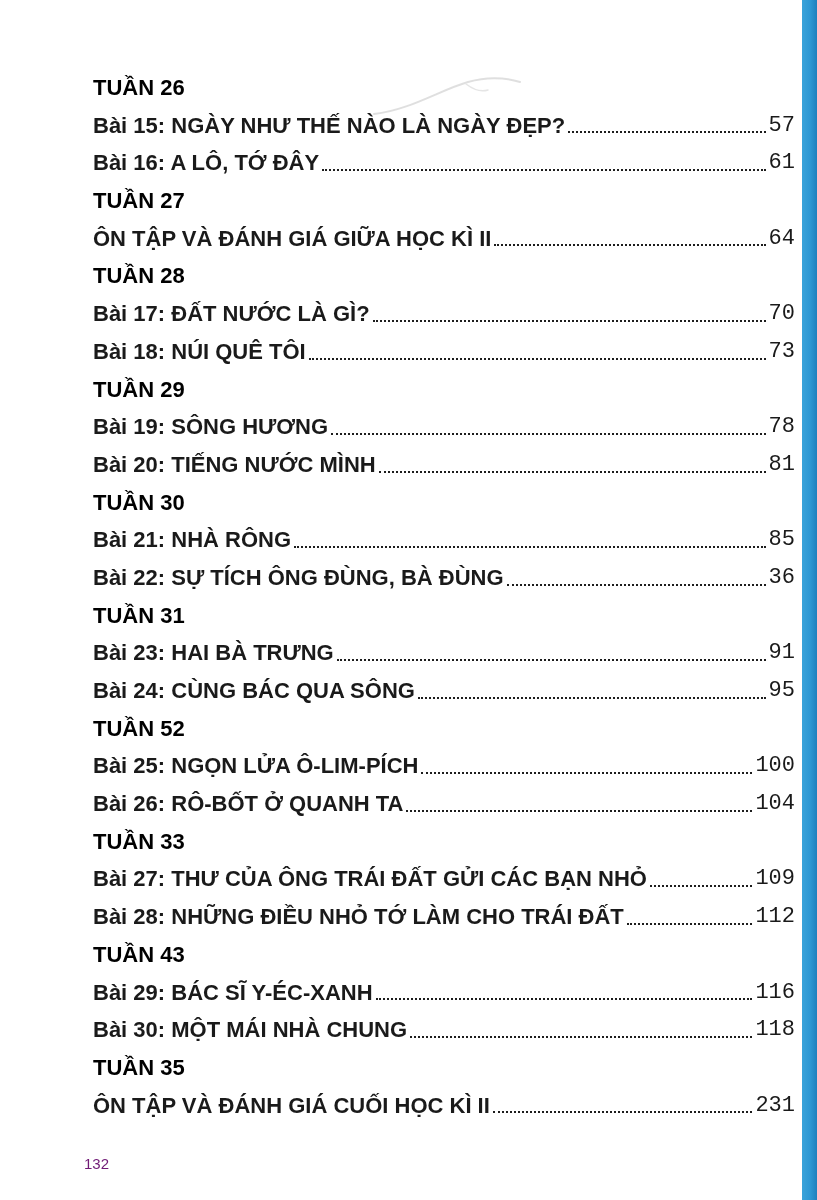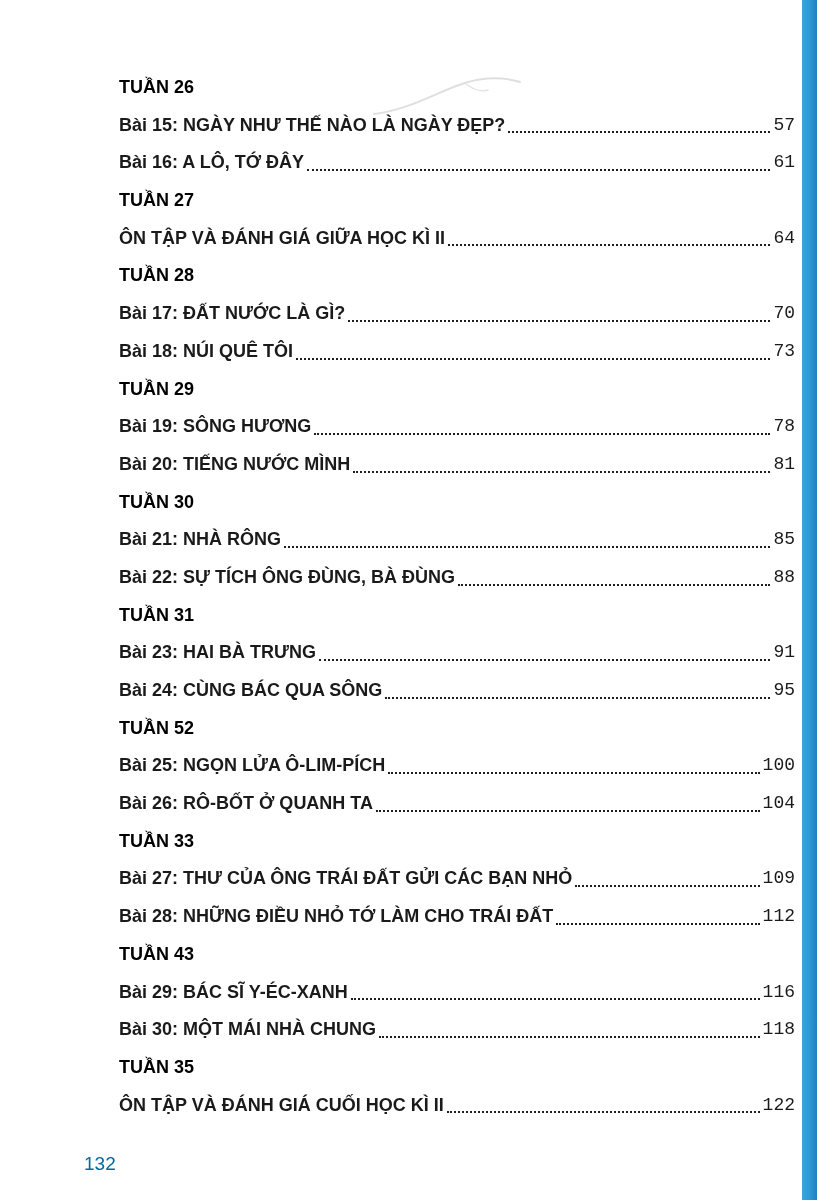--- a/index.html
+++ b/index.html
@@ -33,22 +33,21 @@
   .toc {
     position: absolute;
     left: 93px;
     top: 69px;
     right: 22px;
   }
   .row {
     display: flex;
     height: 37.7px;
     line-height: 37.7px;
-    font-size: 18px;
-    margin-left: 26px;
+    font-size: 22px;
   }
   .row.week .title {
     font-weight: bold;
     color: #000;
   }
   .title {
     white-space: nowrap;
     flex: 0 0 auto;
     font-weight: bold;
   }
@@ -68,23 +67,23 @@
   }
   .pageno {
     flex: 0 0 auto;
     white-space: nowrap;
     font-family: Liberation Mono, monospace;
   }
   .page-number {
     position: absolute;
     left: 84px;
     top: 1152px;
-    font-size: 19px;
+    font-size: 15px;
     line-height: 24px;
-    color: #0369a1;
+    color: #701a75;
   }
 </style>
 </head>
 <body>
 
 <svg class="scribble" width="160" height="60" viewBox="0 0 160 60">
   <path d="M4,44 C 40,40 70,20 98,12 C 112,8 130,6 150,12" fill="none" stroke="#b9b9b9" stroke-width="2" stroke-linecap="round"></path>
   <path d="M96,14 C 104,20 112,22 118,20" fill="none" stroke="#c6c6c6" stroke-width="1.5" stroke-linecap="round"></path>
 </svg>
 
@@ -140,21 +139,21 @@
       <span class="title">TUẦN 30</span>
     </div>
     <div class="row item">
       <span class="title">Bài 21: NHÀ RÔNG</span>
       <span class="leader"></span>
       <span class="pageno">85</span>
     </div>
     <div class="row item">
       <span class="title">Bài 22: SỰ TÍCH ÔNG ĐÙNG, BÀ ĐÙNG</span>
       <span class="leader"></span>
-      <span class="pageno">88</span>
+      <span class="pageno">36</span>
     </div>
     <div class="row week">
       <span class="title">TUẦN 31</span>
     </div>
     <div class="row item">
       <span class="title">Bài 23: HAI BÀ TRƯNG</span>
       <span class="leader"></span>
       <span class="pageno">91</span>
     </div>
     <div class="row item">
@@ -200,19 +199,19 @@
       <span class="title">Bài 30: MỘT MÁI NHÀ CHUNG</span>
       <span class="leader"></span>
       <span class="pageno">118</span>
     </div>
     <div class="row week">
       <span class="title">TUẦN 35</span>
     </div>
     <div class="row item">
       <span class="title">ÔN TẬP VÀ ĐÁNH GIÁ CUỐI HỌC KÌ II</span>
       <span class="leader"></span>
-      <span class="pageno">122</span>
+      <span class="pageno">231</span>
     </div>
   </div>
 
 <div class="page-number">132</div>
 
 <div class="edge-bar"></div>
 
 </body></html>

